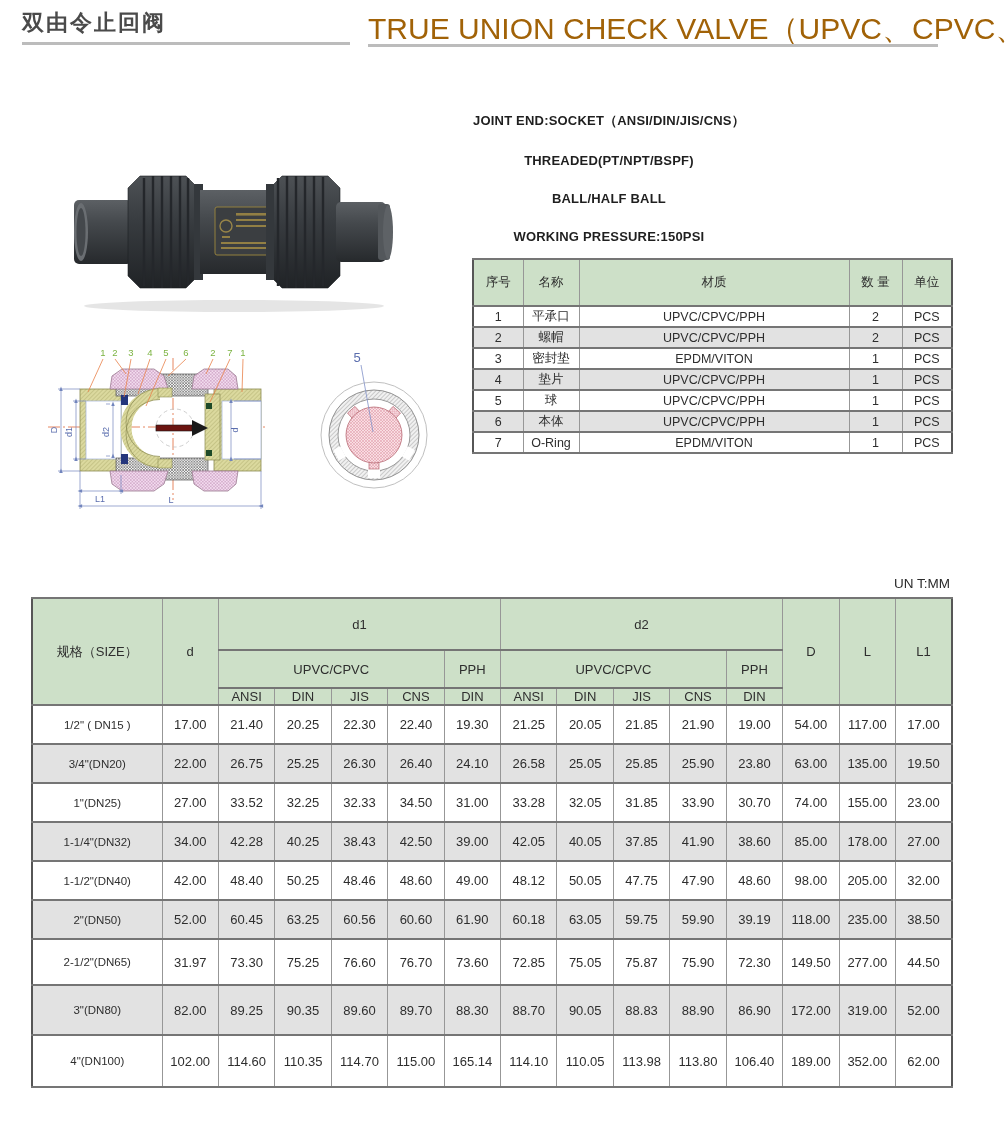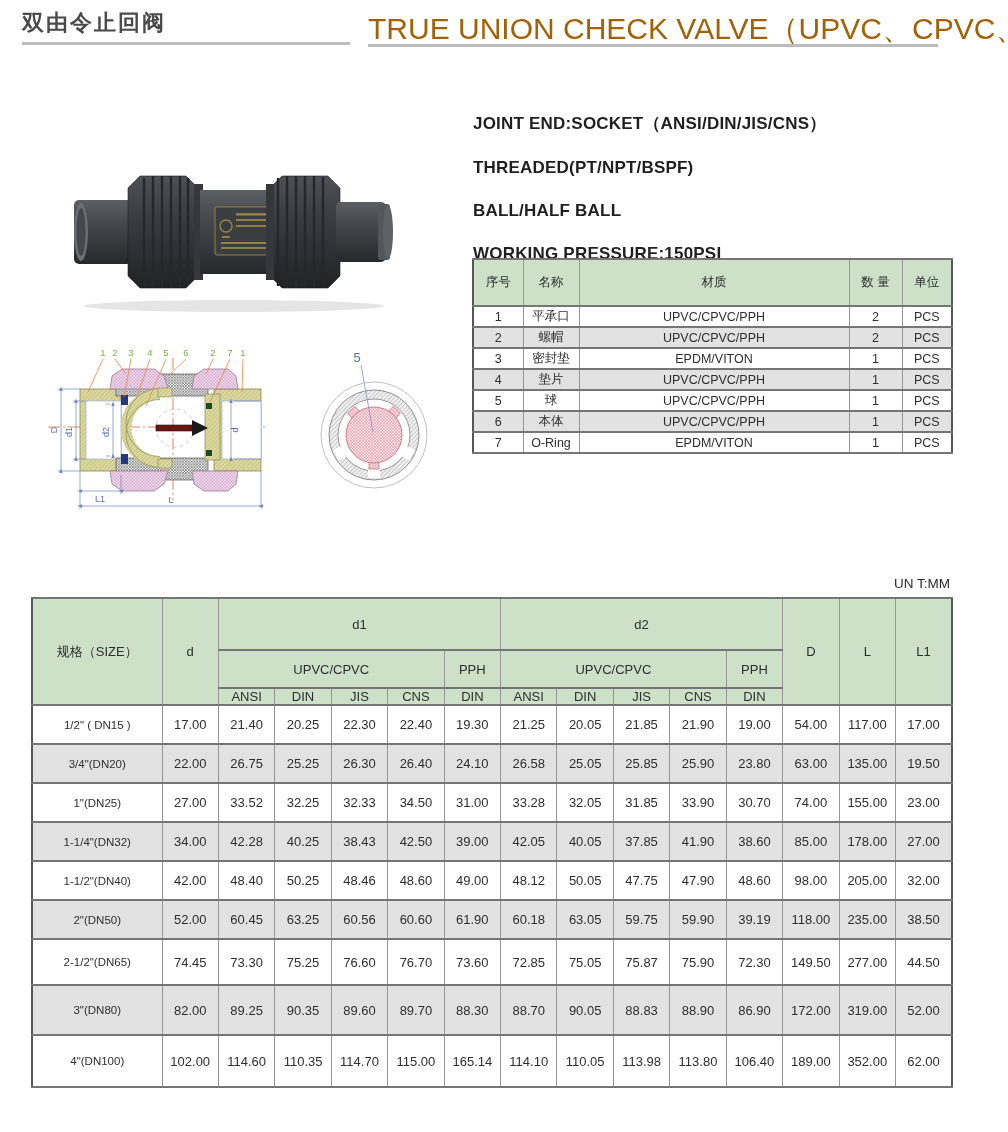--- a/index.html
+++ b/index.html
@@ -11,21 +11,21 @@
   .title-cn { position:absolute; left:22px; top:8px; font-size:22px; font-weight:bold; color:#4a4a4a; letter-spacing:2px; }
   .rule-cn  { position:absolute; left:22px; top:42px; width:328px; height:3px; background:#bcbcbc; }
   .title-en { position:absolute; left:368px; top:9px; font-size:30px; font-weight:normal; color:#a16207; letter-spacing:0px; white-space:nowrap;text-align:right; }
   .rule-en  { position:absolute; left:368px; top:44px; width:570px; height:3px; background:#bcbcbc; }
 
   
   .photo { position:absolute; left:72px; top:150px; width:325px; height:168px; }
 
   
   .specs { position:absolute; left:473px; top:112px; }
-  .spec-line { font-size:17px; font-weight:bold; color:#1f1f1f; margin-bottom:23px; letter-spacing:0.2px; }
+  .spec-line { font-size:13px; font-weight:bold; color:#1f1f1f; margin-bottom:23px; letter-spacing:0.2px;text-align:center; }
 
   
   table { border-collapse:collapse; table-layout:fixed; }
   th, td { text-align:center; vertical-align:middle; overflow:hidden; }
 
   
   .parts-table { position:absolute; left:472px; top:258px; width:479px; border:2px solid #565656; font-size:12.5px; color:#2e2e2e;padding-left:28px; }
   .parts-table th, .parts-table td { border-left:1px solid #979797; border-right:1px solid #979797; border-top:2px solid #757575; border-bottom:2px solid #757575; }
   .parts-table thead th { background:#cde0c8; font-weight:normal; height:47px; }
   .parts-table tbody td { height:21px; }
@@ -479,21 +479,21 @@
           <td>63.05</td>
           <td>59.75</td>
           <td>59.90</td>
           <td>39.19</td>
           <td>118.00</td>
           <td>235.00</td>
           <td>38.50</td>
         </tr>
         <tr>
           <td class="size-cell">2-1/2"(DN65)</td>
-          <td>74.45</td>
+          <td>31.97</td>
           <td>73.30</td>
           <td>75.25</td>
           <td>76.60</td>
           <td>76.70</td>
           <td>73.60</td>
           <td>72.85</td>
           <td>75.05</td>
           <td>75.87</td>
           <td>75.90</td>
           <td>72.30</td>

